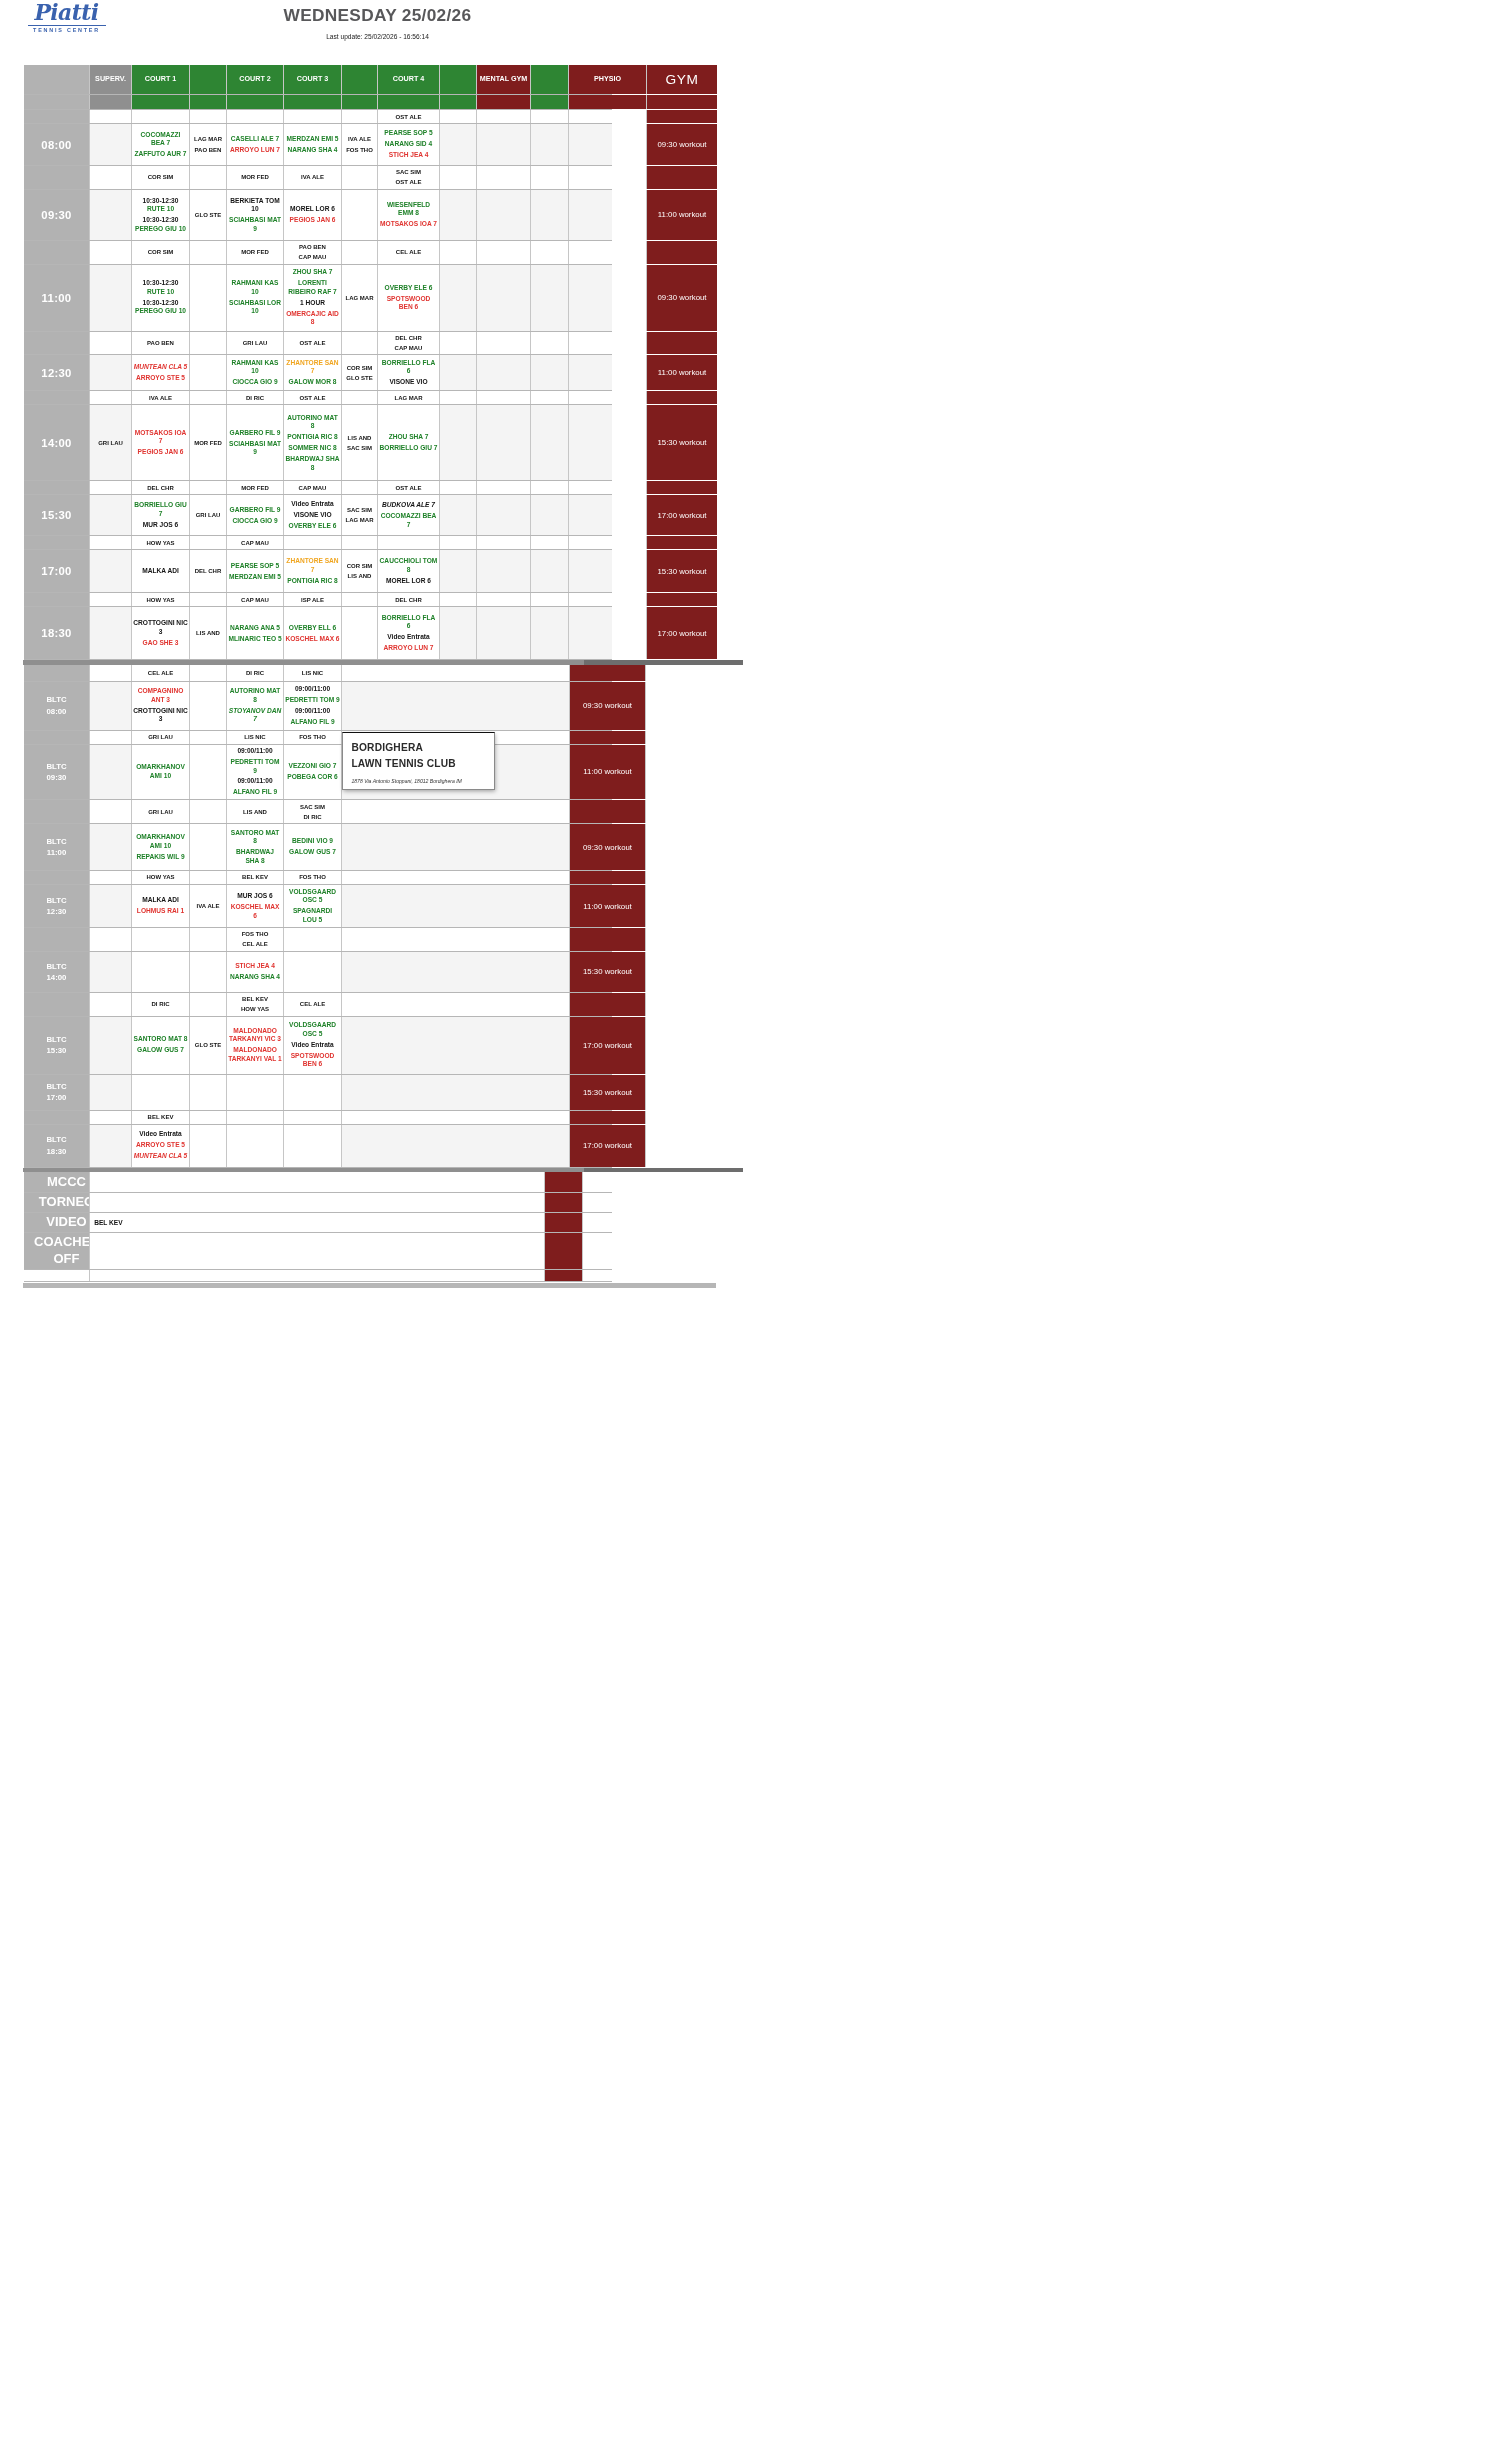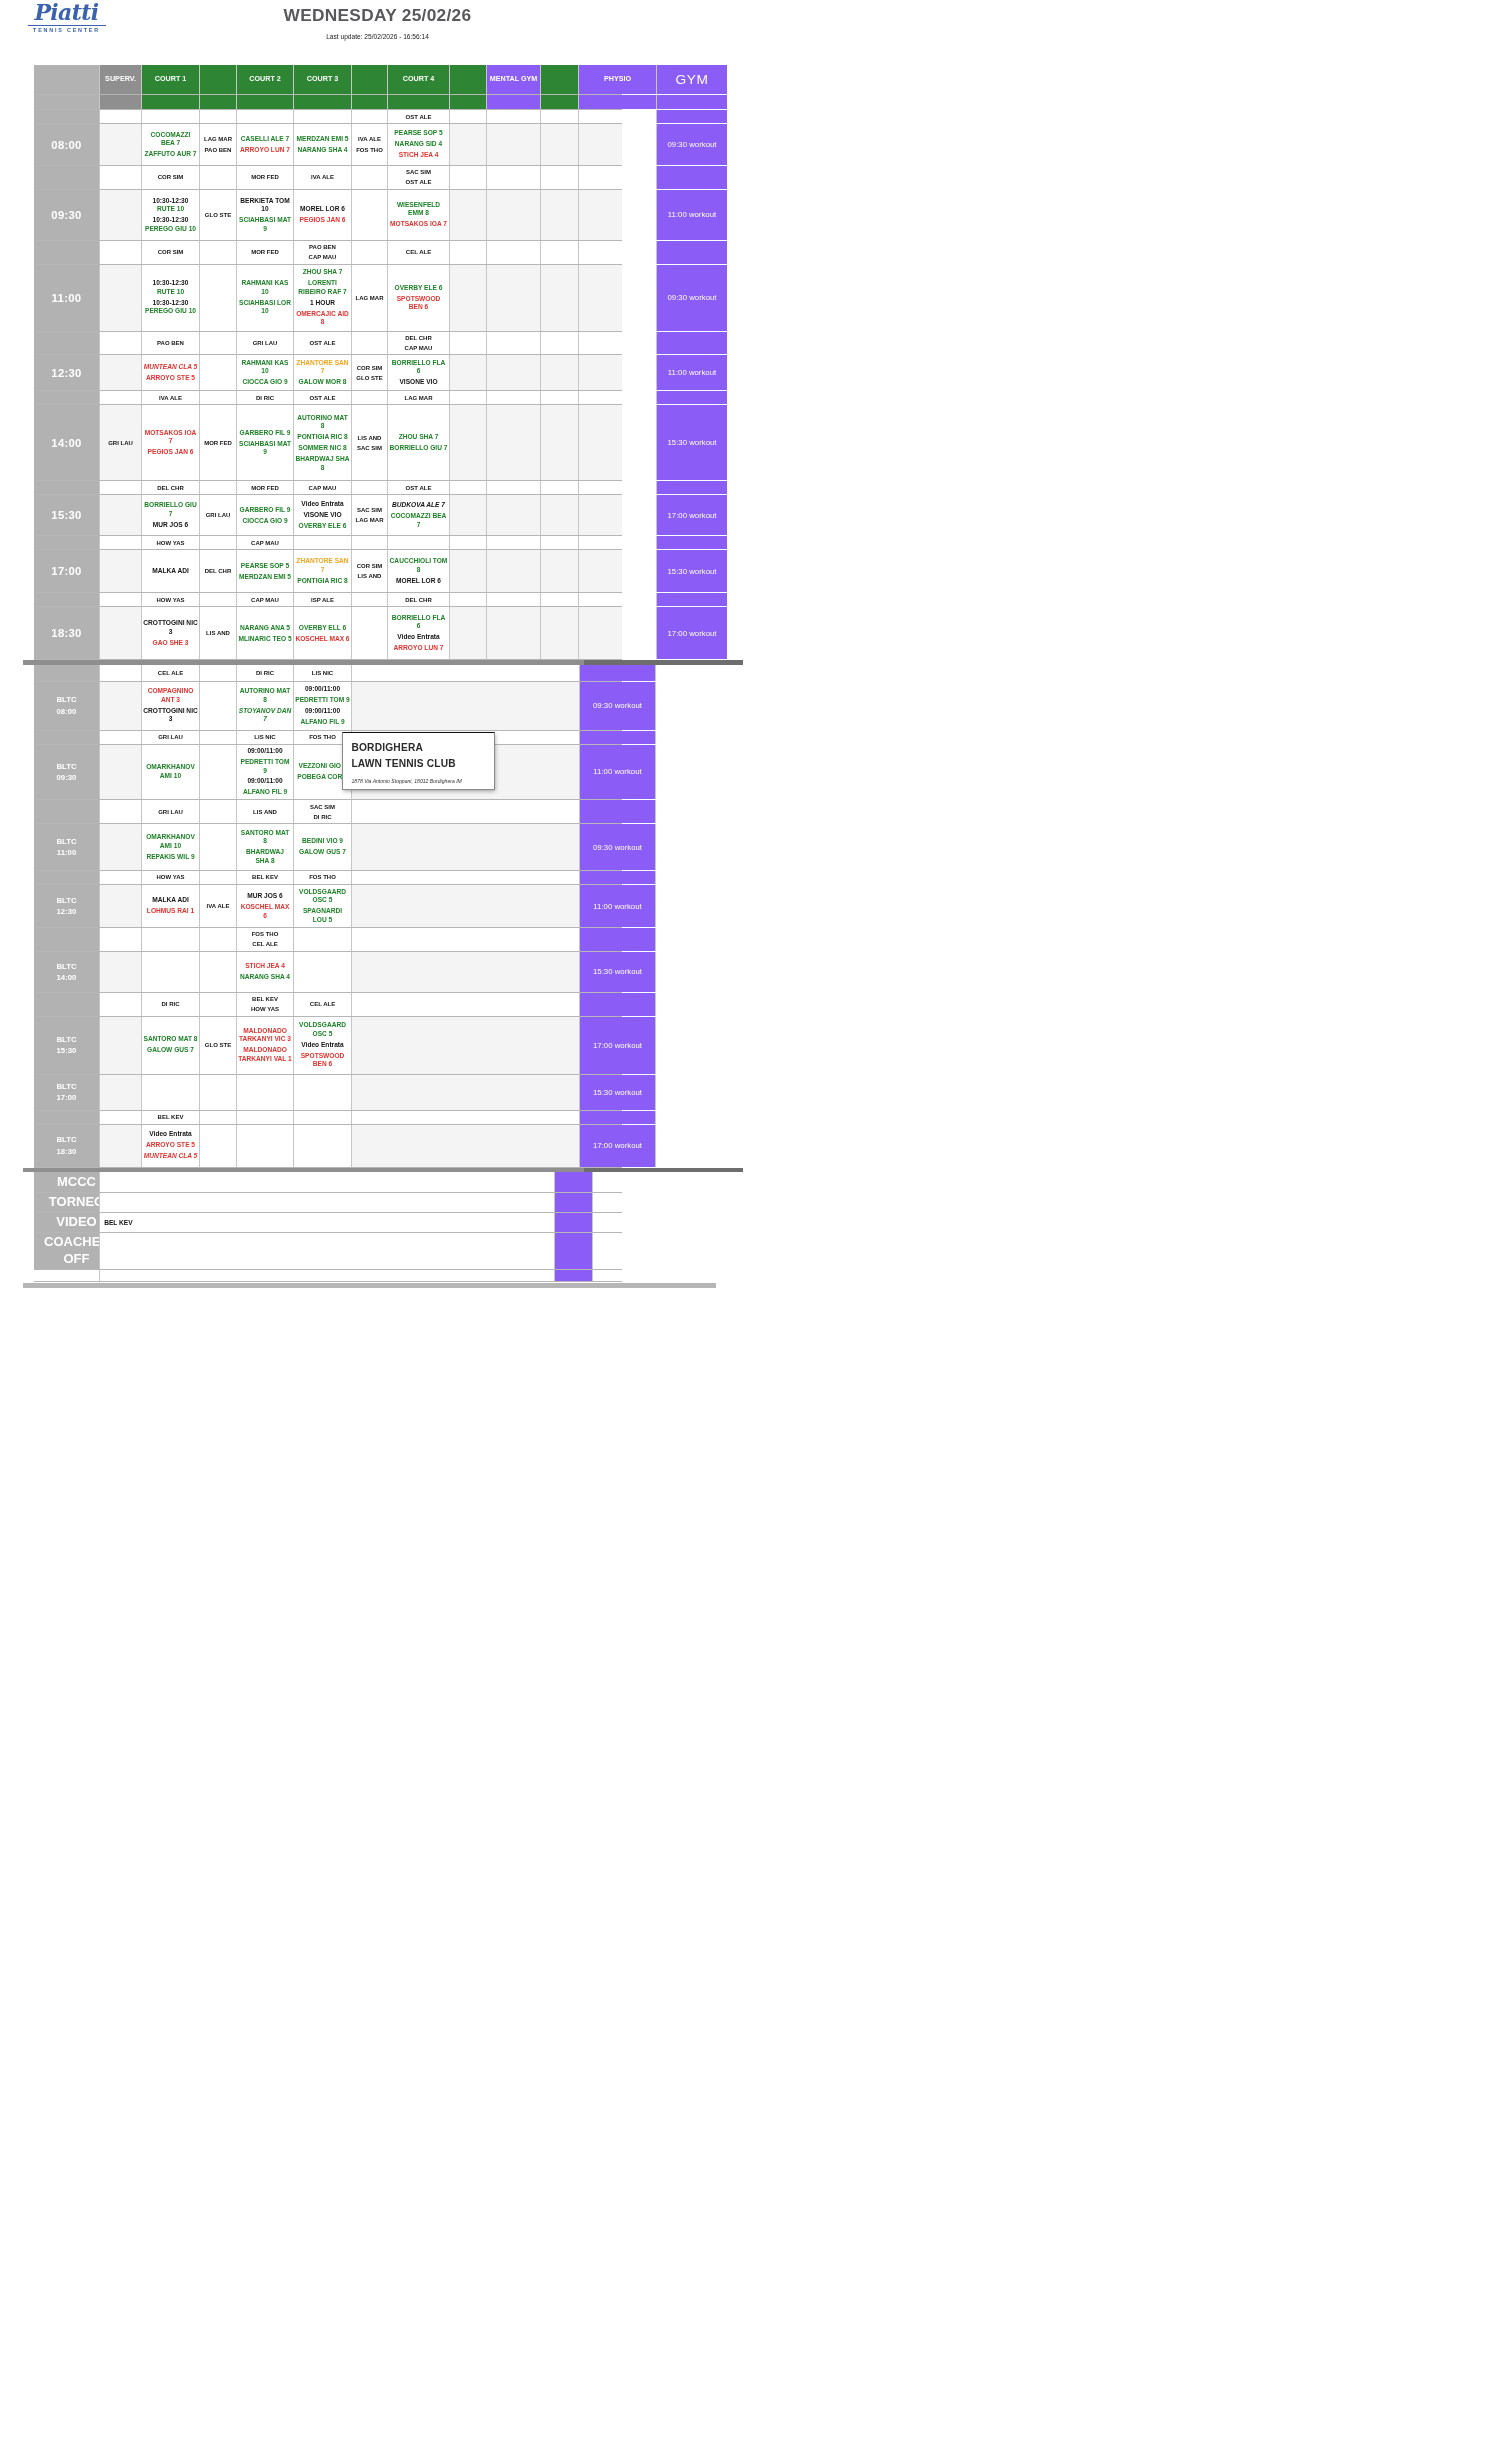--- a/index.html
+++ b/index.html
@@ -6,26 +6,26 @@
   body{font-family:"Liberation Sans",sans-serif;color:#141414;}
   .page{width:755px;background:#fff;}
   
   .top{position:relative;height:60px;padding-top:4.8px;}
   .logo{position:absolute;left:27.5px;top:1.2px;text-align:center;width:78px;}
   .logo-script{font-family:"DejaVu Serif",serif;font-style:italic;font-weight:bold;font-size:22px;color:#3a62ae;line-height:1;letter-spacing:-0.6px;}
   .logo-sub{font-size:5.4px;font-weight:bold;letter-spacing:1.8px;color:#3a62ae;margin-top:1.8px;border-top:0.6px solid #3a62ae;padding-top:1.2px;}
   .title{text-align:center;font-size:17.3px;font-weight:bold;color:#58585a;letter-spacing:0.3px;}
   .last-update{text-align:center;font-size:6.6px;color:#1a1a1a;margin-top:7.2px;}
   
-  .sheet{margin-left:34px;width:588px;}
+  .sheet{margin-left:24px;width:588px;}
   .row{display:grid;border-bottom:1.8px solid #b6b6b6;}
   .cell{border-right:1.2px solid #c6c6c6;display:flex;flex-direction:column;align-items:center;justify-content:center;text-align:center;overflow:hidden;padding:1.2px 0.6px;box-sizing:border-box;}
   .cell.last{border-right:none;}
   .bg-green{background:#2e8533;}
-  .bg-blue{background:#8b5cf6;text-align:center;}
+  .bg-blue{background:#7f1d1d;text-align:center;}
   .bg-timegray{background:#b2b2b2;}
   .bg-supgray{background:#8f8f8f;}
   .bg-white{background:#ffffff;}
   .block-row{background:#f4f4f4;}
   .hdr-label{color:#fff;font-weight:bold;font-size:7.2px;line-height:1.2;}
   .hdr-gym{color:#fff;font-size:13.7px;font-weight:400;letter-spacing:0.6px;}
   .time-label{color:#fff;font-weight:bold;font-size:11.3px;letter-spacing:0.3px;}
   .bltc-label{color:#fff;font-weight:bold;font-size:7.8px;line-height:1.45;}
   .mini-txt{font-size:6px;font-weight:bold;color:#141414;line-height:1.7;}
   .entry{font-size:6.6px;font-weight:bold;line-height:1.3;padding:1.2px 0.6px;}

